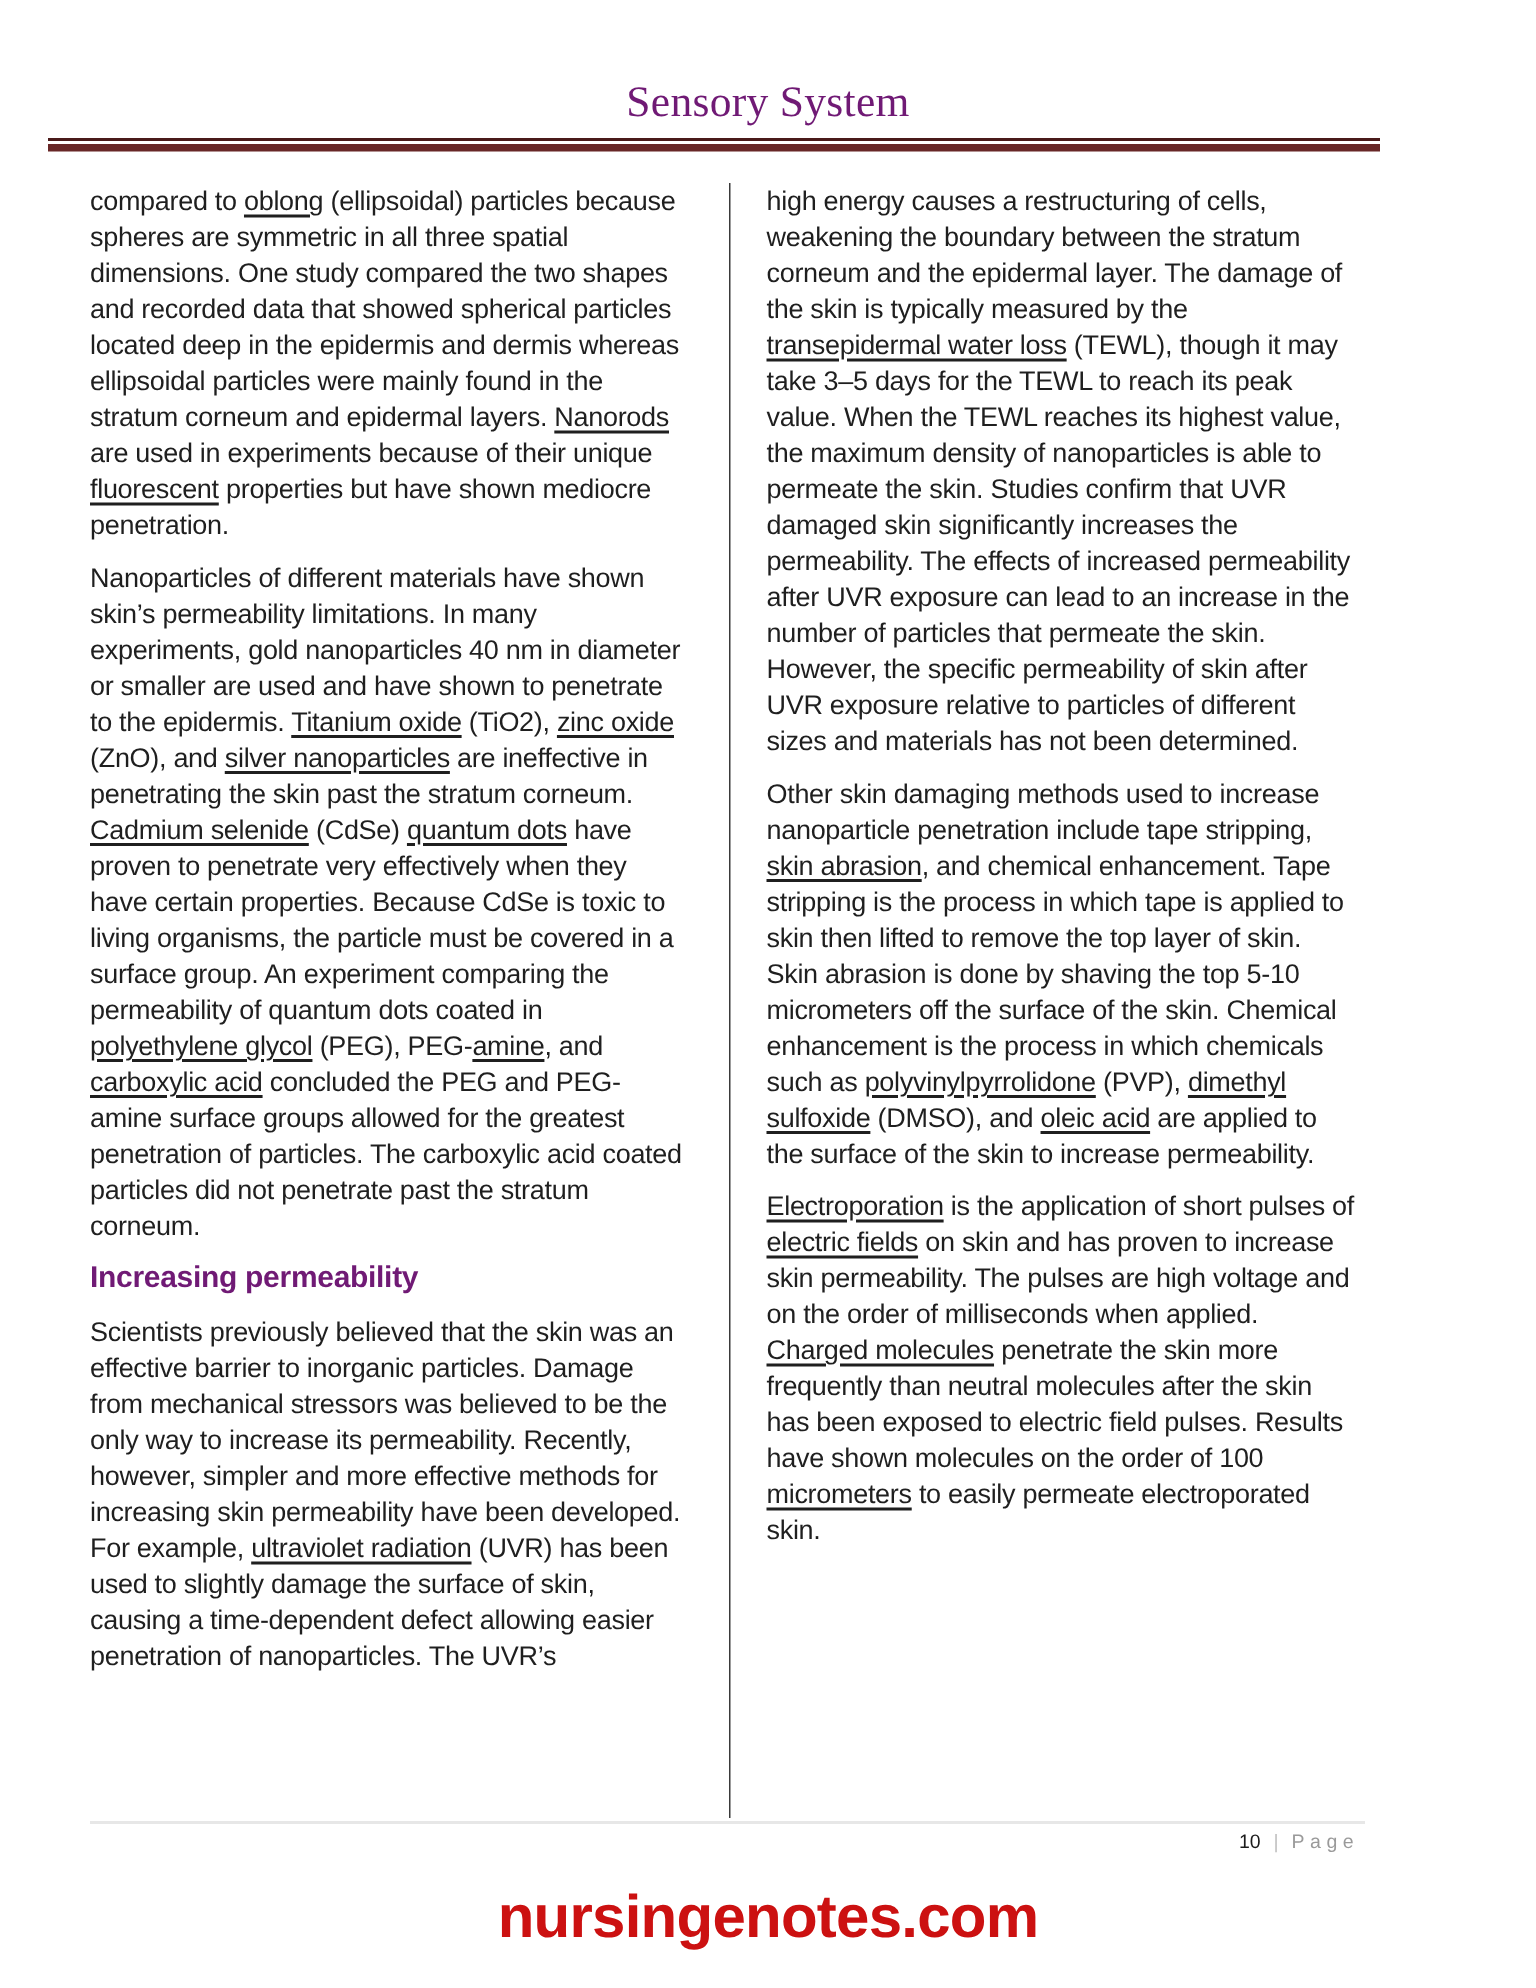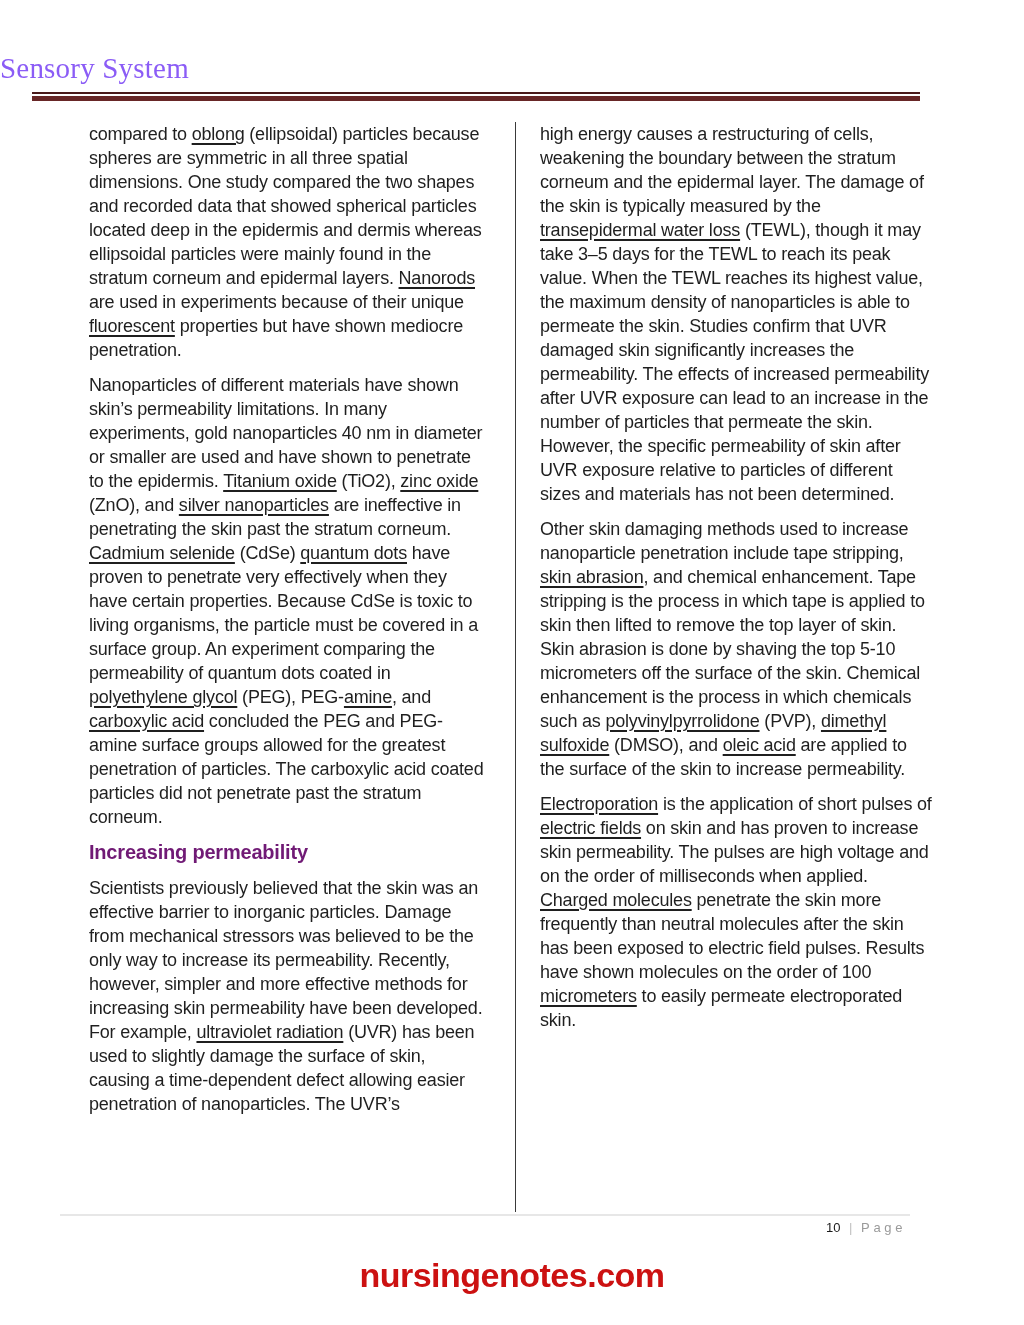--- a/index.html
+++ b/index.html
@@ -12,48 +12,48 @@
     --text:#1f1f1f;
   }
   *{box-sizing:border-box;}
   html,body{margin:0;padding:0;background:#ffffff;}
   body{
     width:1024px;height:1325px;position:relative;overflow:hidden;
     font-family:"Liberation Sans","DejaVu Sans",sans-serif;color:var(--text);
   }
   .doc-title{
     position:absolute;top:52px;left:0;width:1024px;margin:0;
-    font-family:"Liberation Serif","DejaVu Serif",serif;
-    font-weight:400;font-size:29px;color:#8b5cf6;letter-spacing:0.2px;
+    text-align:center;font-family:"Liberation Serif","DejaVu Serif",serif;
+    font-weight:400;font-size:29px;color:#701a75;letter-spacing:0.2px;
   }
   .title-rule{position:absolute;top:92px;left:32px;width:888px;}
   .rule-thin{height:2px;background:var(--rule-dark);margin-bottom:2px;}
   .rule-thick{height:5px;background:var(--rule-maroon);}
   .columns{
     position:absolute;top:122px;left:60px;width:846px;height:1090px;
-    display:flex;overflow:hidden;margin-left:29px;
+    display:flex;overflow:hidden;
   }
   .col{font-size:18px;line-height:24px;letter-spacing:-0.2px;}
   .col-left{width:427px;padding-right:29px;border-right:1.5px solid var(--divider);}
   .col-right{width:419px;padding-left:24px;}
   .col p{margin:0 0 11px 0;}
   .col h3{margin:4px 0 12px 0;font-size:20px;line-height:24px;font-weight:bold;color:#701a75;}
   .term-link{
     color:inherit;text-decoration:underline;
     text-decoration-thickness:1.5px;text-underline-offset:3px;cursor:pointer;
   }
   .footer-rule{position:absolute;top:1214px;left:60px;width:850px;height:2px;background:var(--footer-line);}
   .page-footer{
     position:absolute;top:1220px;right:118px;font-size:13px;color:#1b1b1b;
   }
   .page-footer .sep{color:#c0c0c0;margin:0 5px;}
   .page-footer .plabel{color:var(--page-label-gray);letter-spacing:0.28em;}
   .brand{
     position:absolute;top:1256px;left:0;width:1024px;text-align:center;
-    font-size:34px;font-weight:700;color:var(--brand);letter-spacing:-0.5px;cursor:pointer;
+    font-size:40px;font-weight:700;color:var(--brand);letter-spacing:-0.5px;cursor:pointer;
   }
 </style>
 </head>
 <body>
 
 <div class="page">
 
   <h1 class="doc-title">Sensory System</h1>
 
   <div class="title-rule">

